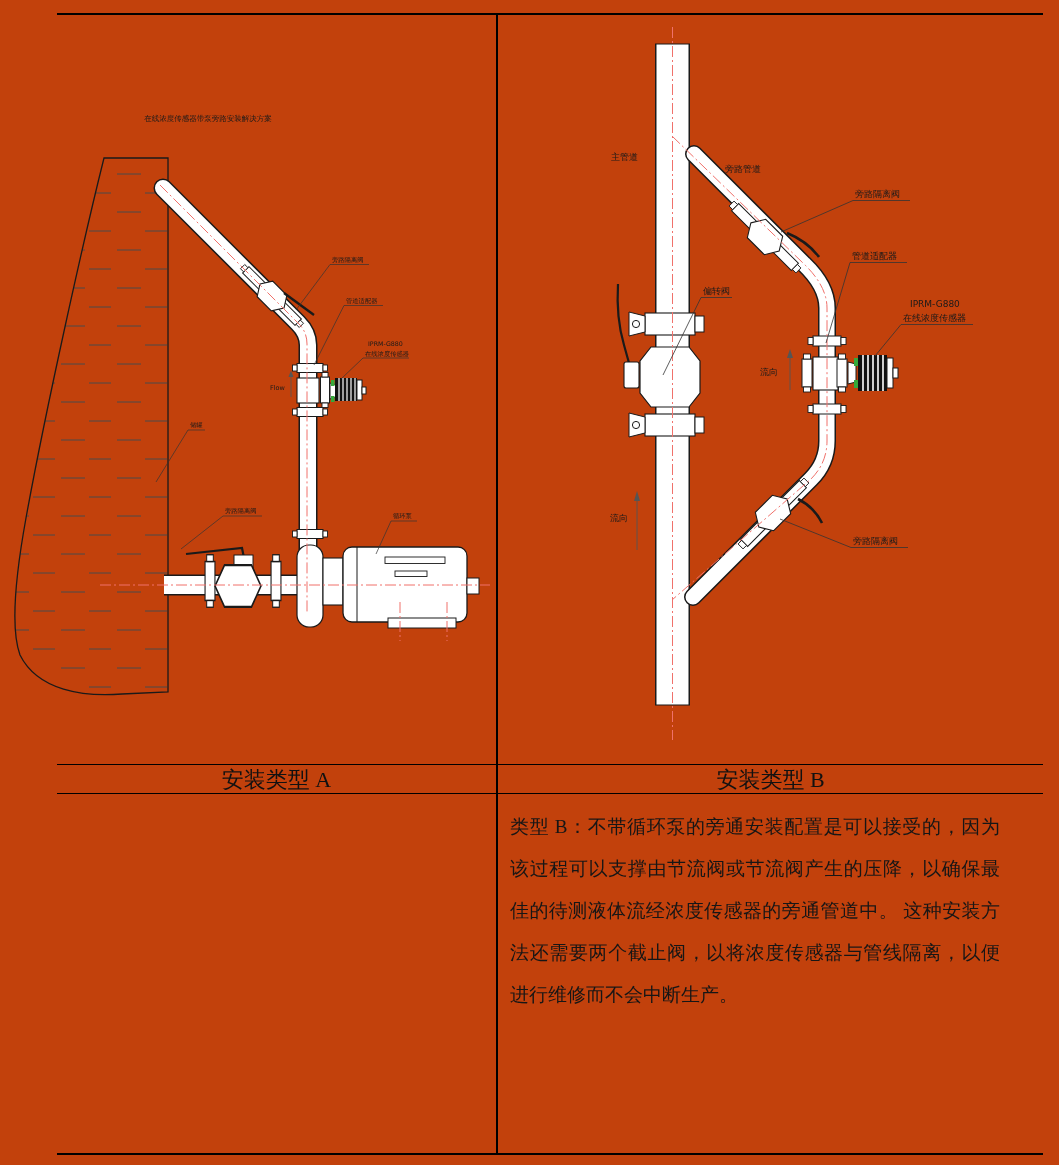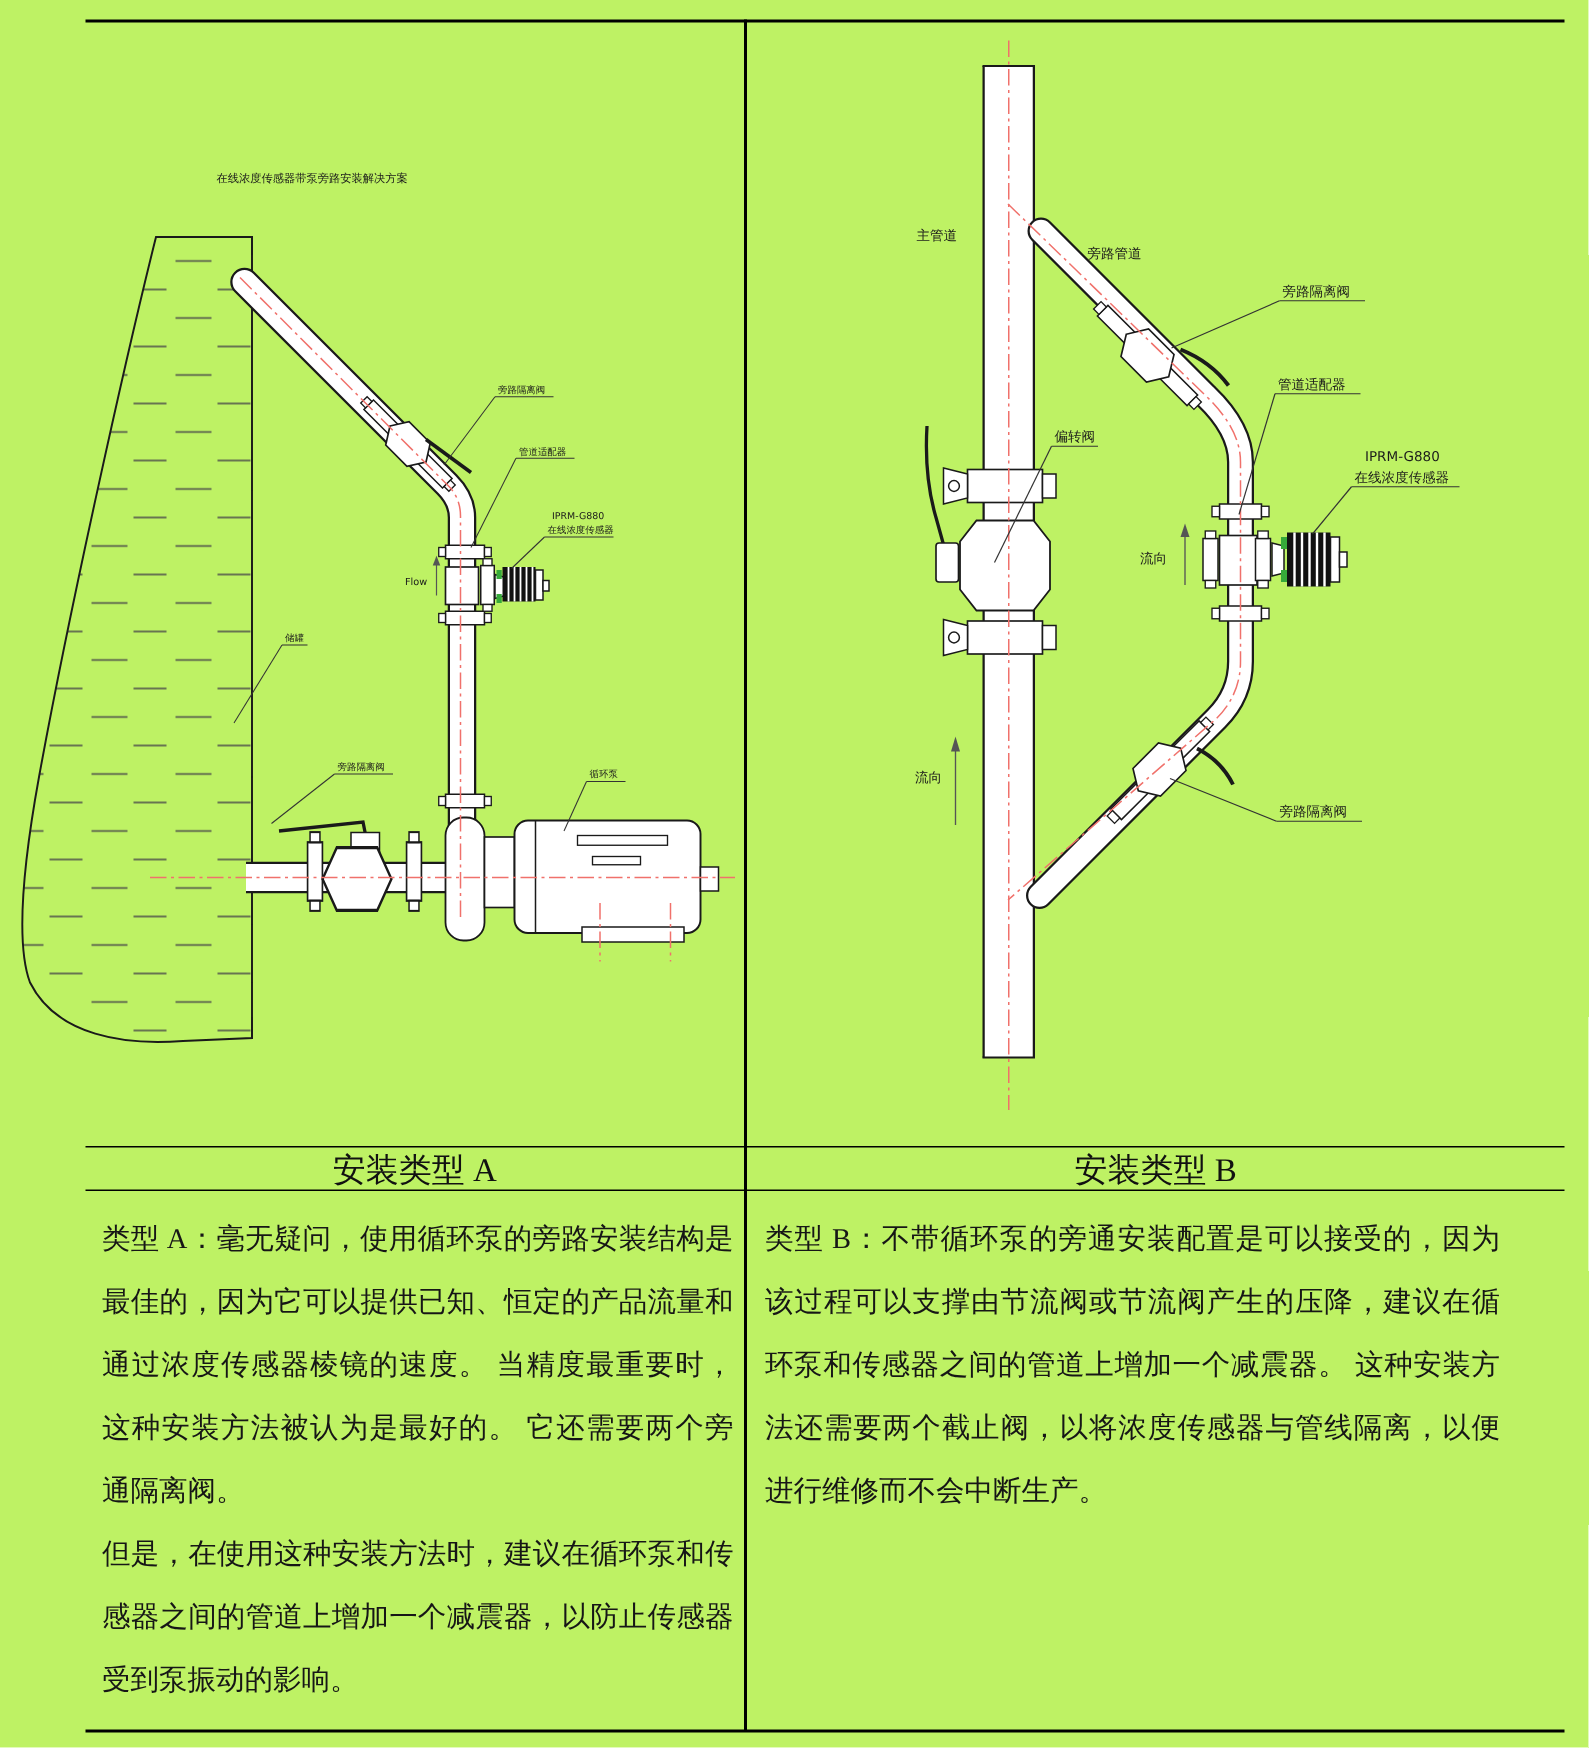--- a/index.html
+++ b/index.html
@@ -1,16 +1,16 @@
 <!DOCTYPE html>
 <html><head>
 <meta charset="utf-8">
 <style>
   html,body{margin:0;padding:0;background:#fff;}
-  .page{position:relative;width:1059px;height:1165px;background:#bef264;overflow:hidden;
+  .page{position:relative;width:1059px;height:1165px;background:#c2410c;overflow:hidden;
         font-family:"DejaVu Sans",sans-serif;color:#1c1c1c;}
   .hline{position:absolute;background:#000;height:1.5px;}
   .vline{position:absolute;background:#000;width:1.6px;}
   .hdr{position:absolute;height:28px;line-height:28px;text-align:center;
        font-family:"Liberation Serif","DejaVu Serif",serif;font-size:22px;color:#111;}
   .bodytext{position:absolute;font-family:"Liberation Serif","DejaVu Serif",serif;
        font-size:19px;line-height:42px;text-align:justify;color:#161616;}
   .bodytext p{margin:0;}
   svg text{font-family:"DejaVu Sans",sans-serif;fill:#1a1a1a;}
 </style>
@@ -257,21 +257,17 @@
 
       <text x="356" y="531">旁路隔离阀</text>
       <line x1="354" y1="534.5" x2="411" y2="534.5" stroke="#333" stroke-width="0.8"></line>
       <line x1="354" y1="534.5" x2="283" y2="506" stroke="#333" stroke-width="0.8"></line>
     </g>
   </svg>
 
   <div class="hdr" style="left:57px;top:765.5px;width:439px;">安装类型 A</div>
   <div class="hdr" style="left:498px;top:765.5px;width:545px;">安装类型 B</div>
 
-  <div class="bodytext" style="left:68px;top:806px;width:421px;">
-    <p>类型 A：毫无疑问，使用循环泵的旁路安装结构是最佳的，因为它可以提供已知、恒定的产品流量和通过浓度传感器棱镜的速度。 当精度最重要时，这种安装方法被认为是最好的。 它还需要两个旁通隔离阀。</p>
-    <p>但是，在使用这种安装方法时，建议在循环泵和传感器之间的管道上增加一个减震器，以防止传感器受到泵振动的影响。</p>
+  <div class="bodytext" style="left:510px;top:806px;width:490px;">
+    <p>类型 B：不带循环泵的旁通安装配置是可以接受的，因为该过程可以支撑由节流阀或节流阀产生的压降，以确保最佳的待测液体流经浓度传感器的旁通管道中。 这种安装方法还需要两个截止阀，以将浓度传感器与管线隔离，以便进行维修而不会中断生产。</p>
   </div>
-  <div class="bodytext" style="left:510px;top:806px;width:490px;">
-    <p>类型 B：不带循环泵的旁通安装配置是可以接受的，因为该过程可以支撑由节流阀或节流阀产生的压降，建议在循环泵和传感器之间的管道上增加一个减震器。 这种安装方法还需要两个截止阀，以将浓度传感器与管线隔离，以便进行维修而不会中断生产。</p>
-  </div>
 
 </div>
 
 </body></html>

